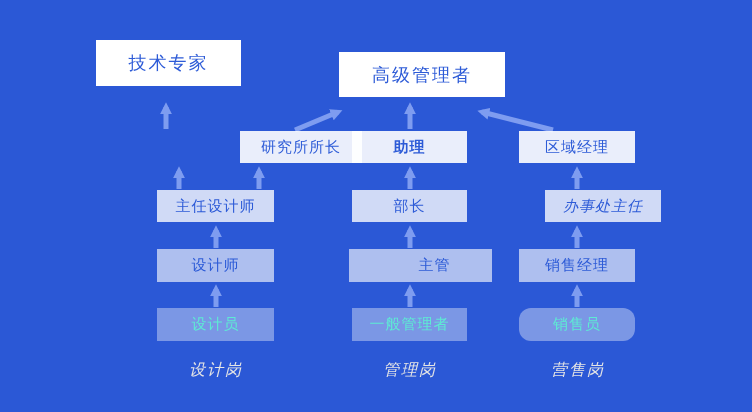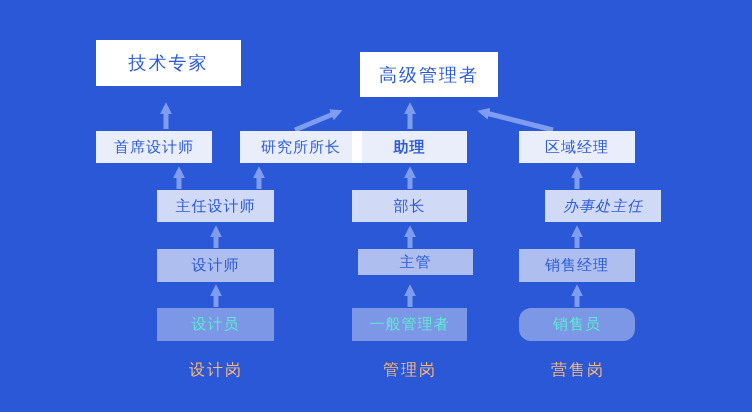--- a/index.html
+++ b/index.html
@@ -33,24 +33,25 @@
     font-weight: 500;
     letter-spacing: 2px;
   }
   .lv2 { background: rgba(255,255,255,0.90); }
   .lv3 { background: rgba(255,255,255,0.78); }
   .lv4 { background: rgba(255,255,255,0.62); }
   .lv5 { background: rgba(255,255,255,0.38); color: #5eead4; }
   .track-label {
     position: absolute;
     transform: translateX(-50%);
-    color: #fdba74;
+    color: #e5e5e5;
     font-size: 16px;
     letter-spacing: 2px;
     white-space: nowrap;
+    font-style: italic;
   }
 </style>
 </head>
 <body>
 
 <div class="canvas">
 
   <svg class="arrow-layer" width="752" height="412" viewBox="0 0 752 412" xmlns="http://www.w3.org/2000/svg">
     <defs>
       <marker id="ah" viewBox="0 0 10 10" refX="6" refY="5" markerWidth="2.4" markerHeight="2.4" orient="auto-start-reverse">
@@ -69,33 +70,32 @@
       <line x1="410" y1="248" x2="410" y2="230" marker-end="url(#ah)"></line>
       <line x1="410" y1="307" x2="410" y2="289" marker-end="url(#ah)"></line>
       <line x1="553" y1="130" x2="482" y2="112" marker-end="url(#ah)"></line>
       <line x1="577" y1="189" x2="577" y2="171" marker-end="url(#ah)"></line>
       <line x1="577" y1="248" x2="577" y2="230" marker-end="url(#ah)"></line>
       <line x1="577" y1="307" x2="577" y2="289" marker-end="url(#ah)"></line>
     </g>
   </svg>
 
   <div class="node lv1" style="left:96px;  top:40px;  width:145px; height:46px;">技术专家</div>
-  <div class="node lv1" style="left:339px; top:52px;  width:138px; height:45px;margin-left:21px;">高级管理者</div>
+  <div class="node lv1" style="left:339px; top:52px;  width:166px; height:45px;">高级管理者</div>
 
-  <div class="node lv2" style="left:96px;  top:131px; width:116px; height:32px;">首席设计师</div>
   <div class="node lv2" style="left:224px; top:131px; width:122px; height:32px;margin-left:16px;">研究所所长</div>
   <div class="node lv2" style="left:352px; top:131px; width:115px; height:32px;font-weight:bold;">助理</div>
   <div class="node lv2" style="left:519px; top:131px; width:116px; height:32px;">区域经理</div>
 
   <div class="node lv3" style="left:157px; top:190px; width:117px; height:32px;">主任设计师</div>
   <div class="node lv3" style="left:352px; top:190px; width:115px; height:32px;">部长</div>
   <div class="node lv3" style="left:545px; top:190px; width:116px; height:32px;font-style:italic;">办事处主任</div>
 
   <div class="node lv4" style="left:157px; top:249px; width:117px; height:33px;">设计师</div>
-  <div class="node lv4" style="left:358px; top:249px; width:115px; height:26px;">主管</div>
+  <div class="node lv4" style="left:349px; top:249px; width:115px; height:33px;padding-left:28px;">主管</div>
   <div class="node lv4" style="left:519px; top:249px; width:116px; height:33px;">销售经理</div>
 
   <div class="node lv5" style="left:157px; top:308px; width:117px; height:33px;">设计员</div>
   <div class="node lv5" style="left:352px; top:308px; width:115px; height:33px;">一般管理者</div>
   <div class="node lv5" style="left:519px; top:308px; width:116px; height:33px;border-radius:12px;">销售员</div>
 
   <div class="track-label" style="left:216px; top:360px;">设计岗</div>
   <div class="track-label" style="left:410px; top:360px;">管理岗</div>
   <div class="track-label" style="left:578px; top:360px;">营售岗</div>
 

